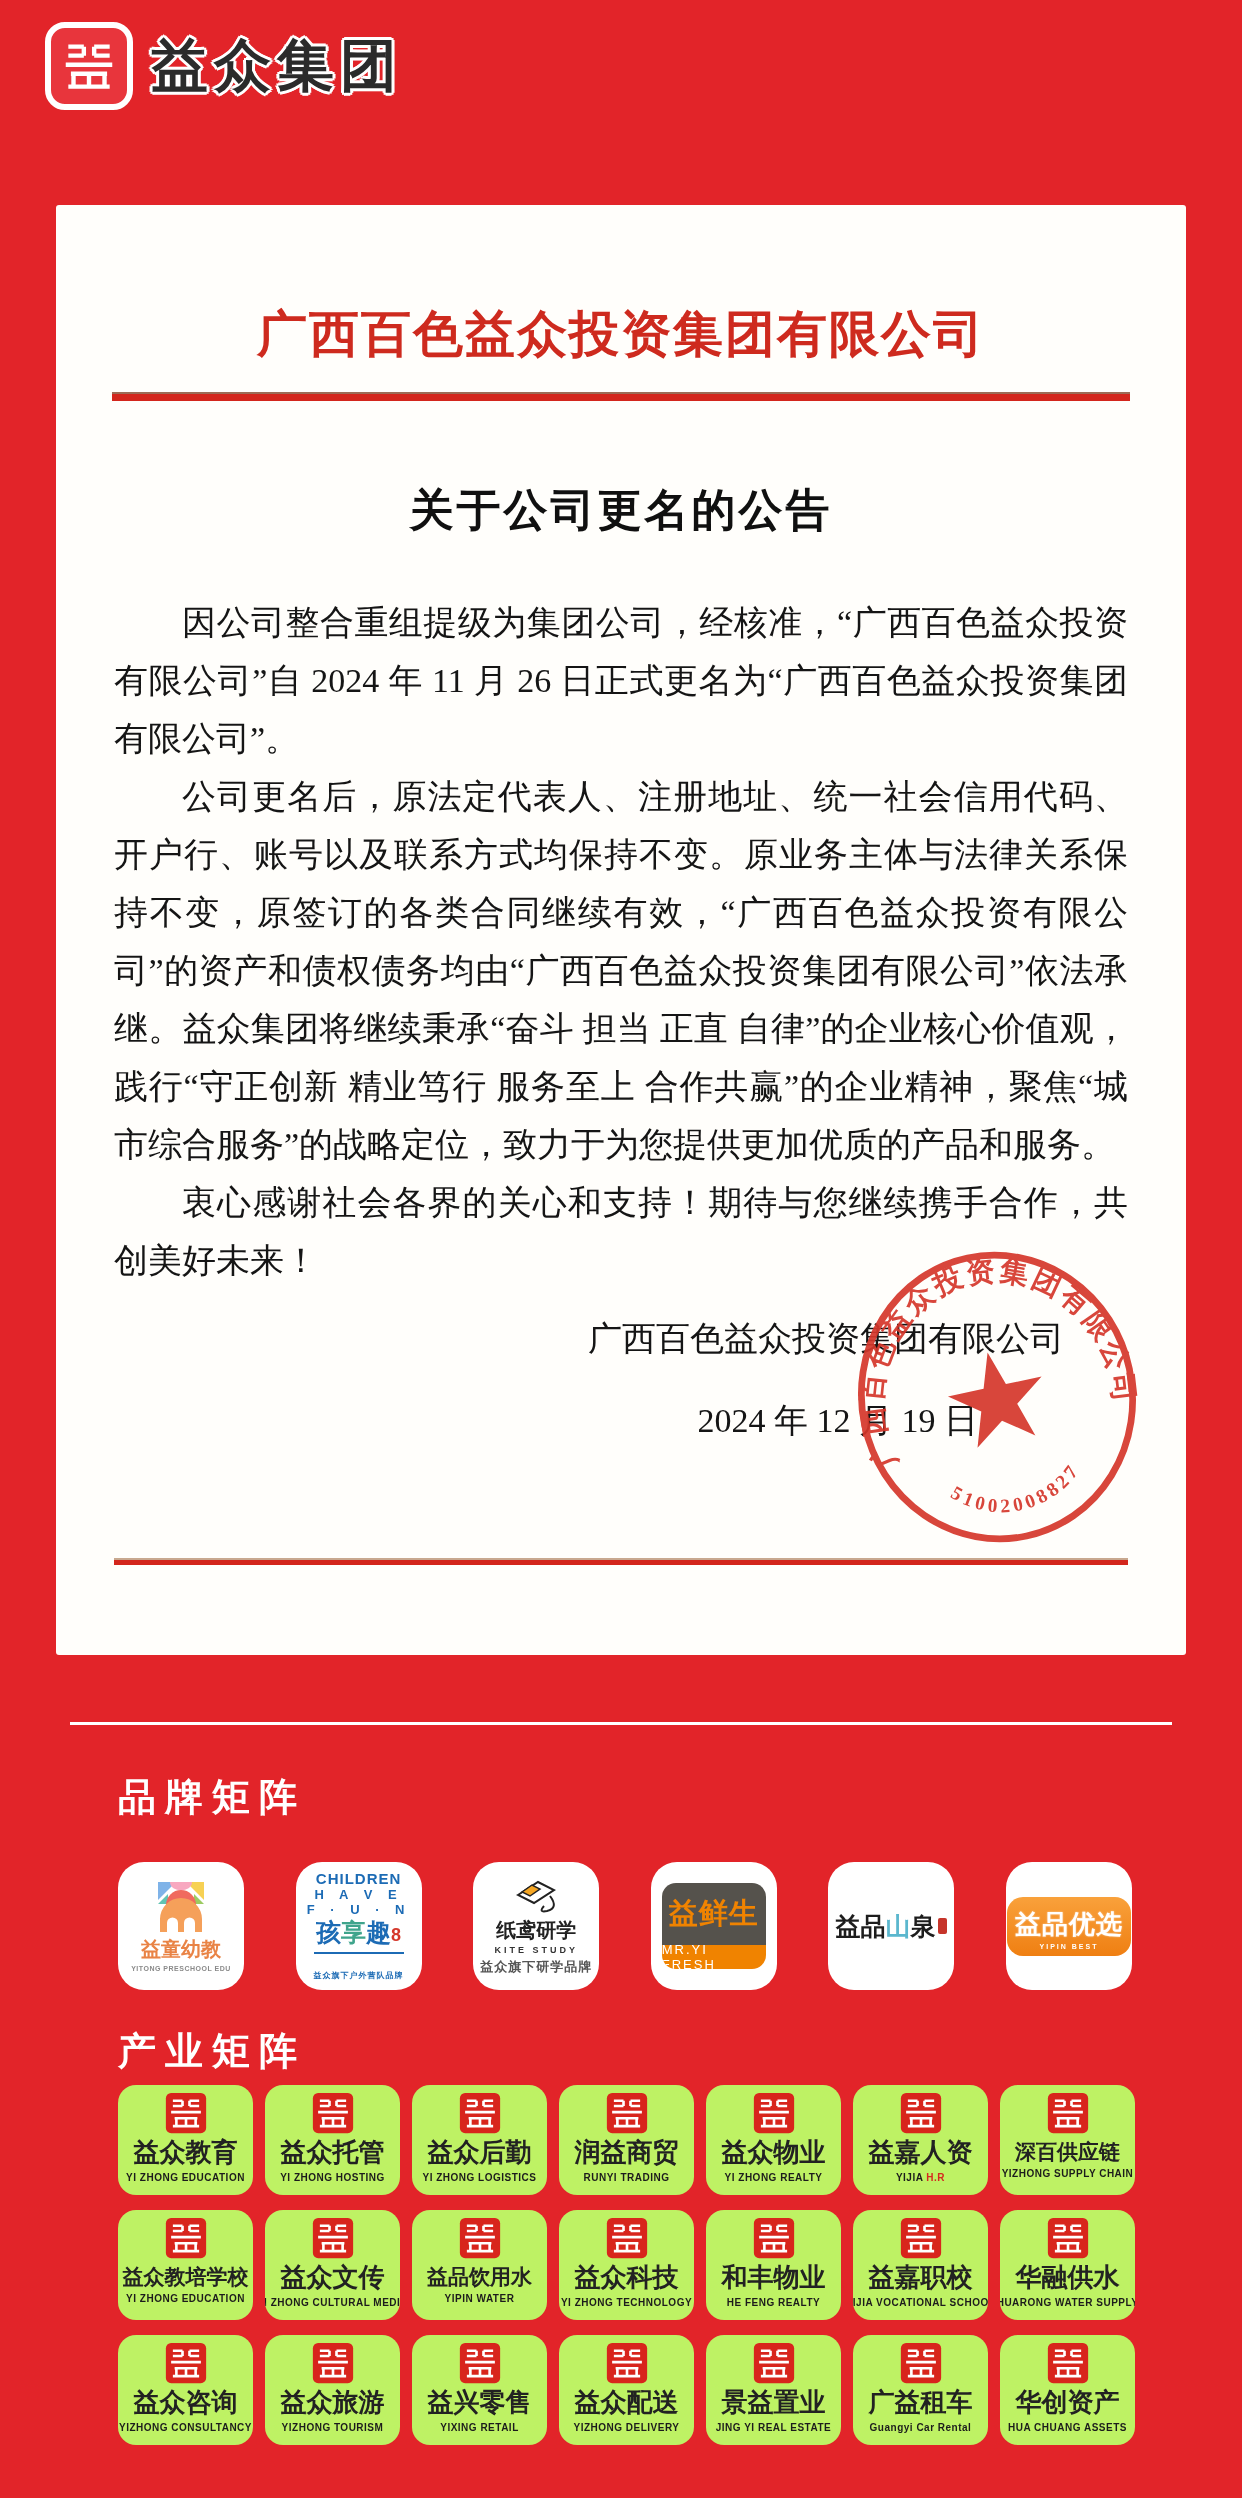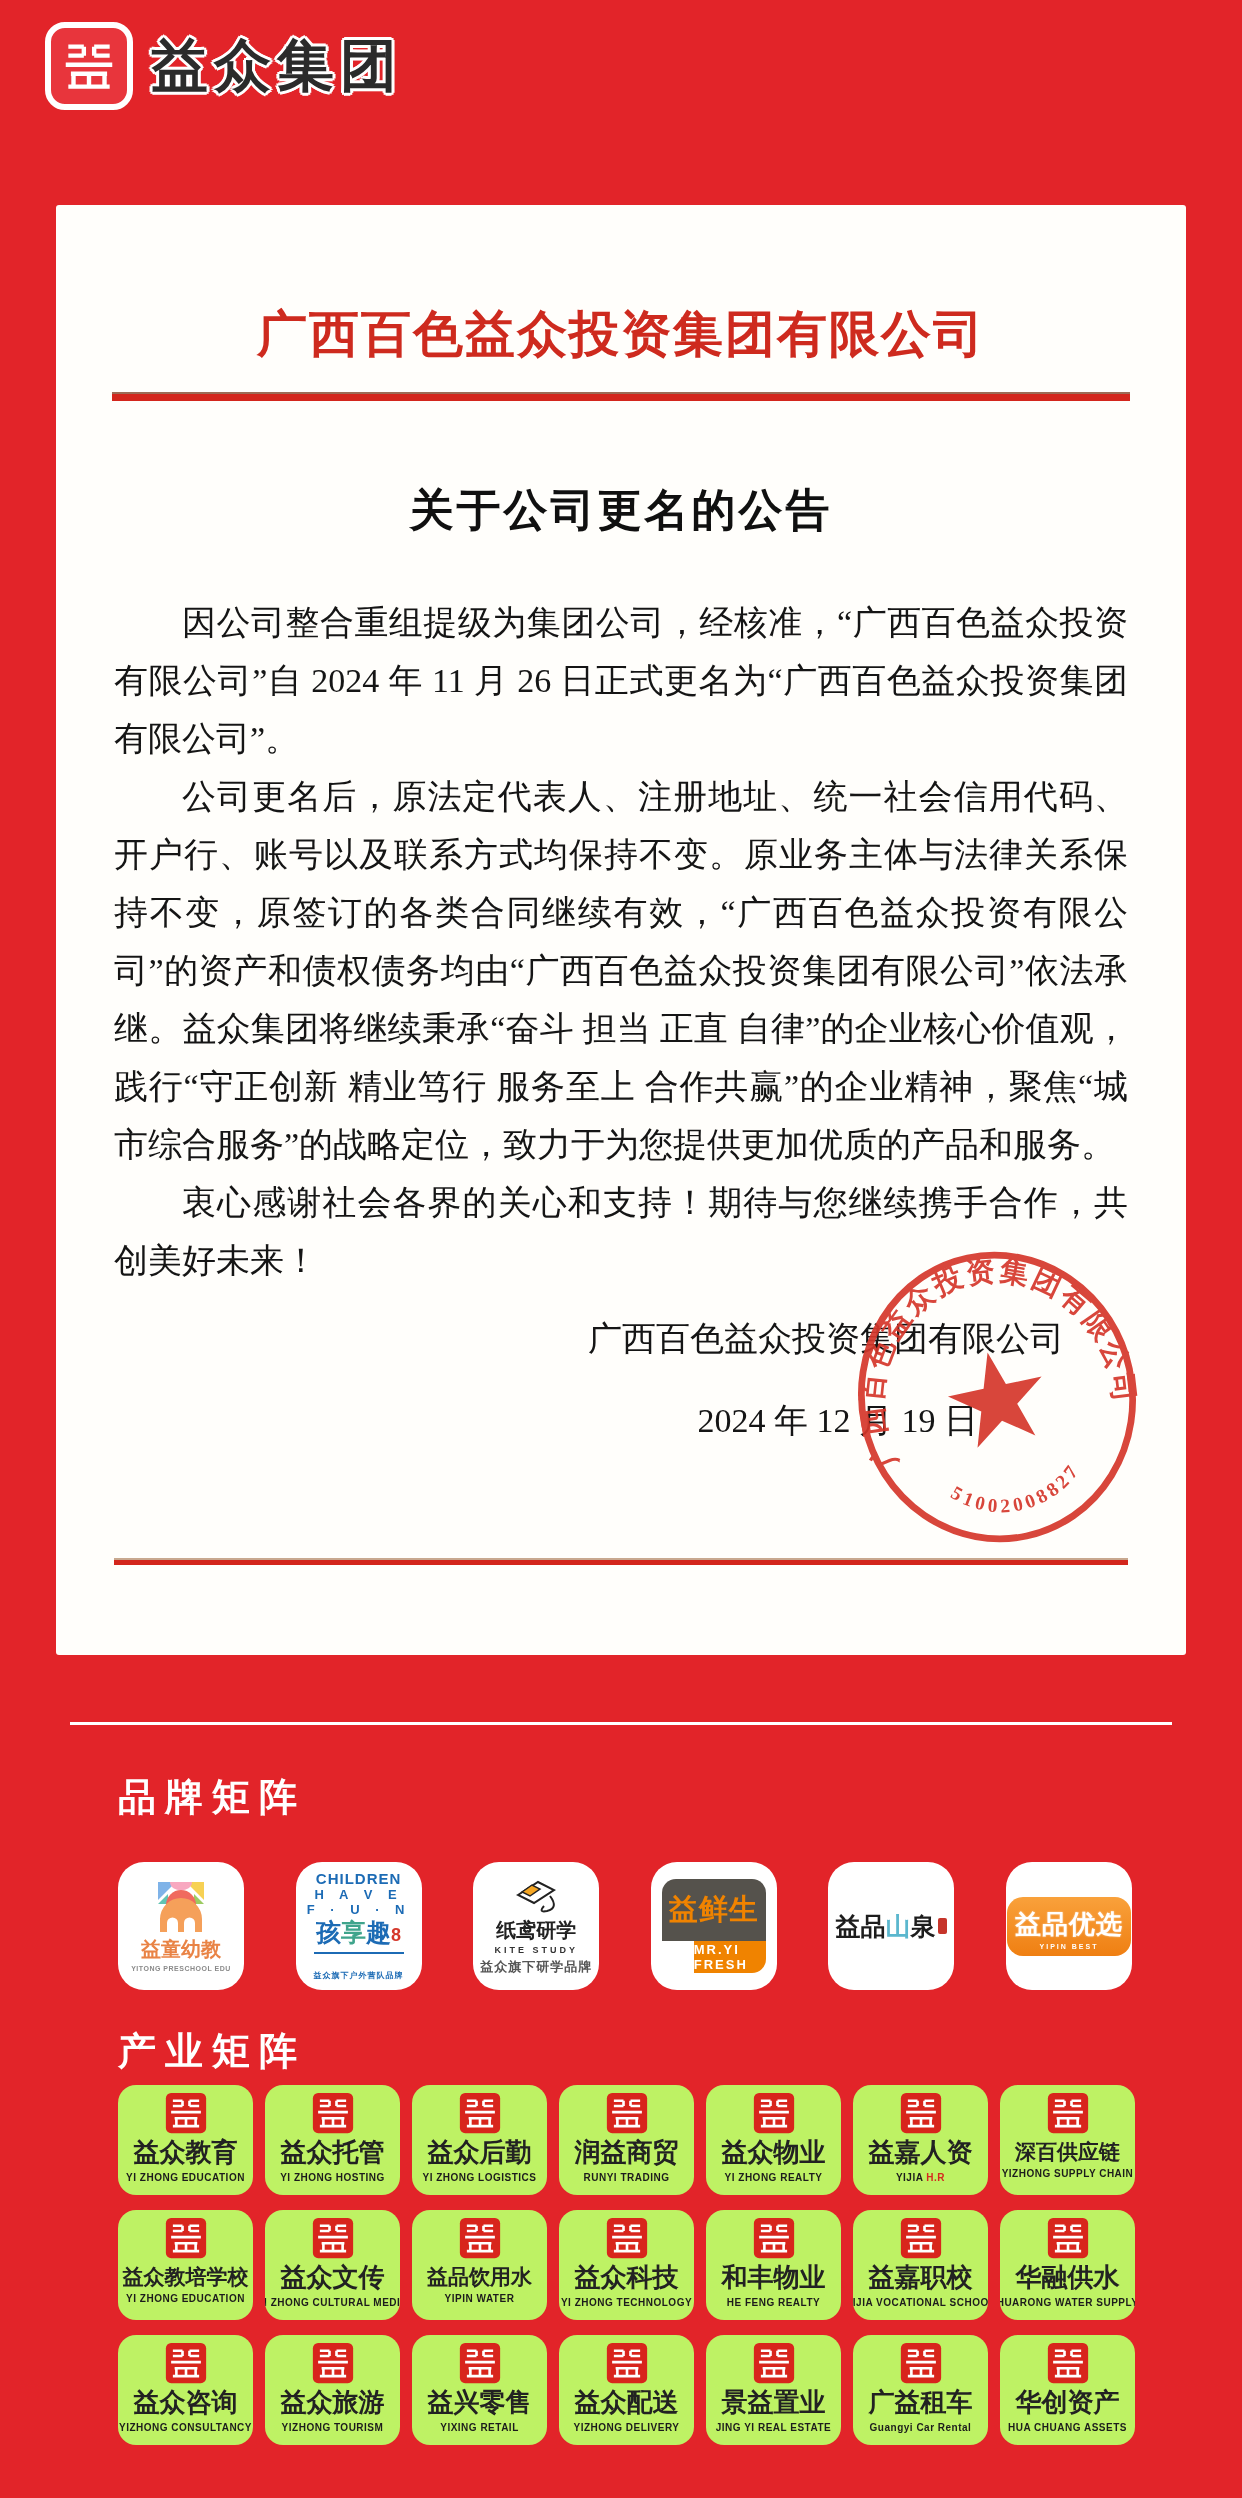--- a/index.html
+++ b/index.html
@@ -51,22 +51,22 @@
   .cf-l2{font-size:13px;font-weight:900;color:#1C6BB5;letter-spacing:6px;line-height:15px;}
   .cf-name{font-size:25px;font-weight:900;line-height:28px;margin-top:1px;}
   .cf-name .c1{color:#1C6BB5}.cf-name .c2{color:#3FA48C}.cf-name .c3{color:#1C6BB5}.cf-name .c4{color:#D5372B;font-size:18px;}
   .cf-tag{font-size:8px;color:#1C6BB5;border-top:2px solid #1C6BB5;padding-top:16px;margin-top:3px;letter-spacing:1px;font-weight:700;}
   .kite-name{font-size:20px;font-weight:700;color:#222;font-family:"Liberation Serif","DejaVu Serif",serif;}
   .kite-en{font-size:9px;color:#333;letter-spacing:3px;font-weight:700;margin-top:1px;}
   .kite-tag{font-size:13px;color:#555;letter-spacing:1px;margin-top:3px;font-weight:700;}
   .mryi{width:104px;border-radius:14px;overflow:hidden;}
   .mryi-top{background:#55524C;height:62px;display:flex;align-items:center;justify-content:center;
             font-size:29px;font-weight:900;color:#F08300;letter-spacing:1px;}
-  .mryi-band{background:#F08300;height:32px;display:flex;align-items:center;justify-content:center;
-             font-size:13px;font-weight:700;color:#fff;letter-spacing:2px;margin-left:32px;}
+  .mryi-band{background:#F08300;height:24px;display:flex;align-items:center;justify-content:center;
+             font-size:13px;font-weight:400;color:#fff;letter-spacing:2px;}
   .spring{display:flex;align-items:center;gap:3px;}
   .spring-name{font-size:25px;font-weight:800;color:#1d1d1d;font-family:"Liberation Serif","DejaVu Serif",serif;}
   .spring-name .blue{color:#5BB7CE;}
   .spring-seal{width:9px;height:16px;background:#C6342A;border-radius:2px;}
   .youxuan{background:linear-gradient(#F9A13B,#EF7F12);border-radius:16px;padding:10px 8px 6px;
            display:flex;flex-direction:column;align-items:center;}
   .yx-name{font-size:26px;font-weight:900;color:#fff;letter-spacing:1px;
            text-shadow:0 0 2px rgba(255,255,255,.6);}
   .yx-en{font-size:7px;color:#fff;font-weight:800;letter-spacing:2px;margin-top:1px;}
 

